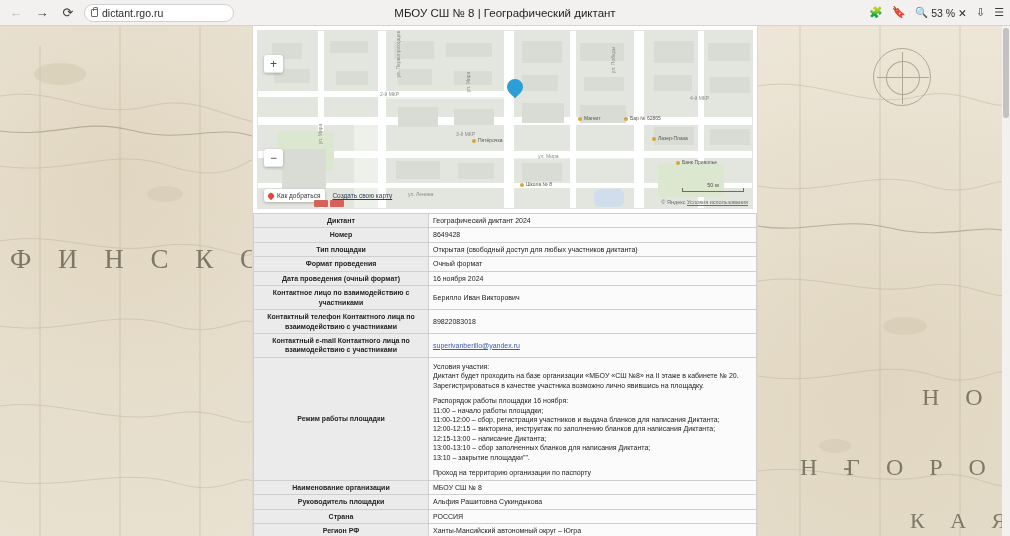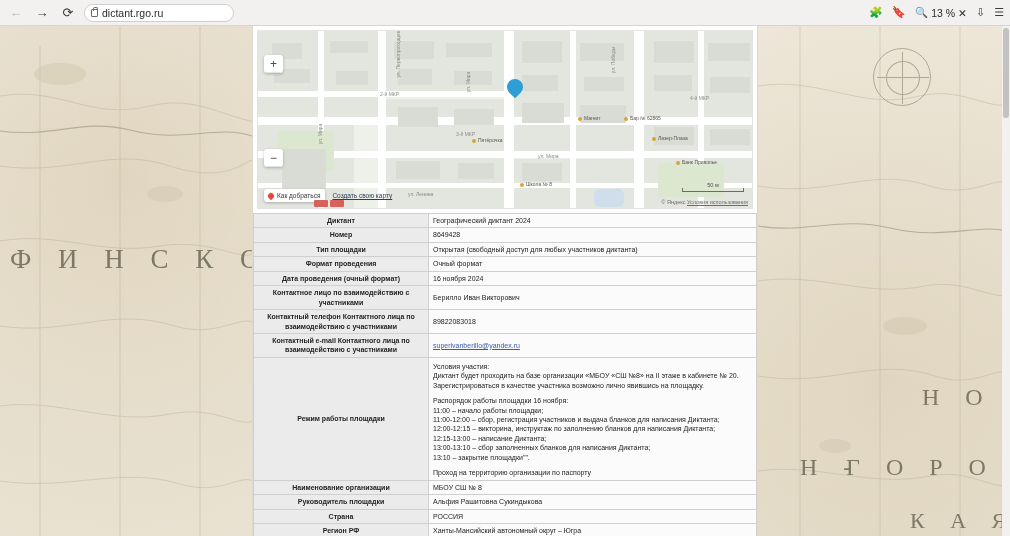--- a/index.html
+++ b/index.html
@@ -312,26 +312,27 @@
 <body>
 
 <div class="chrome">
   <div class="nav-btn disabled">←</div>
   <div class="nav-btn">→</div>
   <div class="nav-btn">⟳</div>
   <div class="urlbar">
     <span class="lock"></span>
     <span>dictant.rgo.ru</span>
   </div>
+  <div class="tab-title">МБОУ СШ № 8 | Географический диктант</div>
   <div class="chrome-right">
     <span>🧩</span>
     <span>🔖</span>
     <span class="zoom-pill">
       <span>🔍</span>
-      <span>13 %</span>
+      <span>53 %</span>
       <span>✕</span>
     </span>
     <span>⇩</span>
     <span>☰</span>
   </div>
 </div>
 
 <div class="page">
 
   <div class="map-layer">

